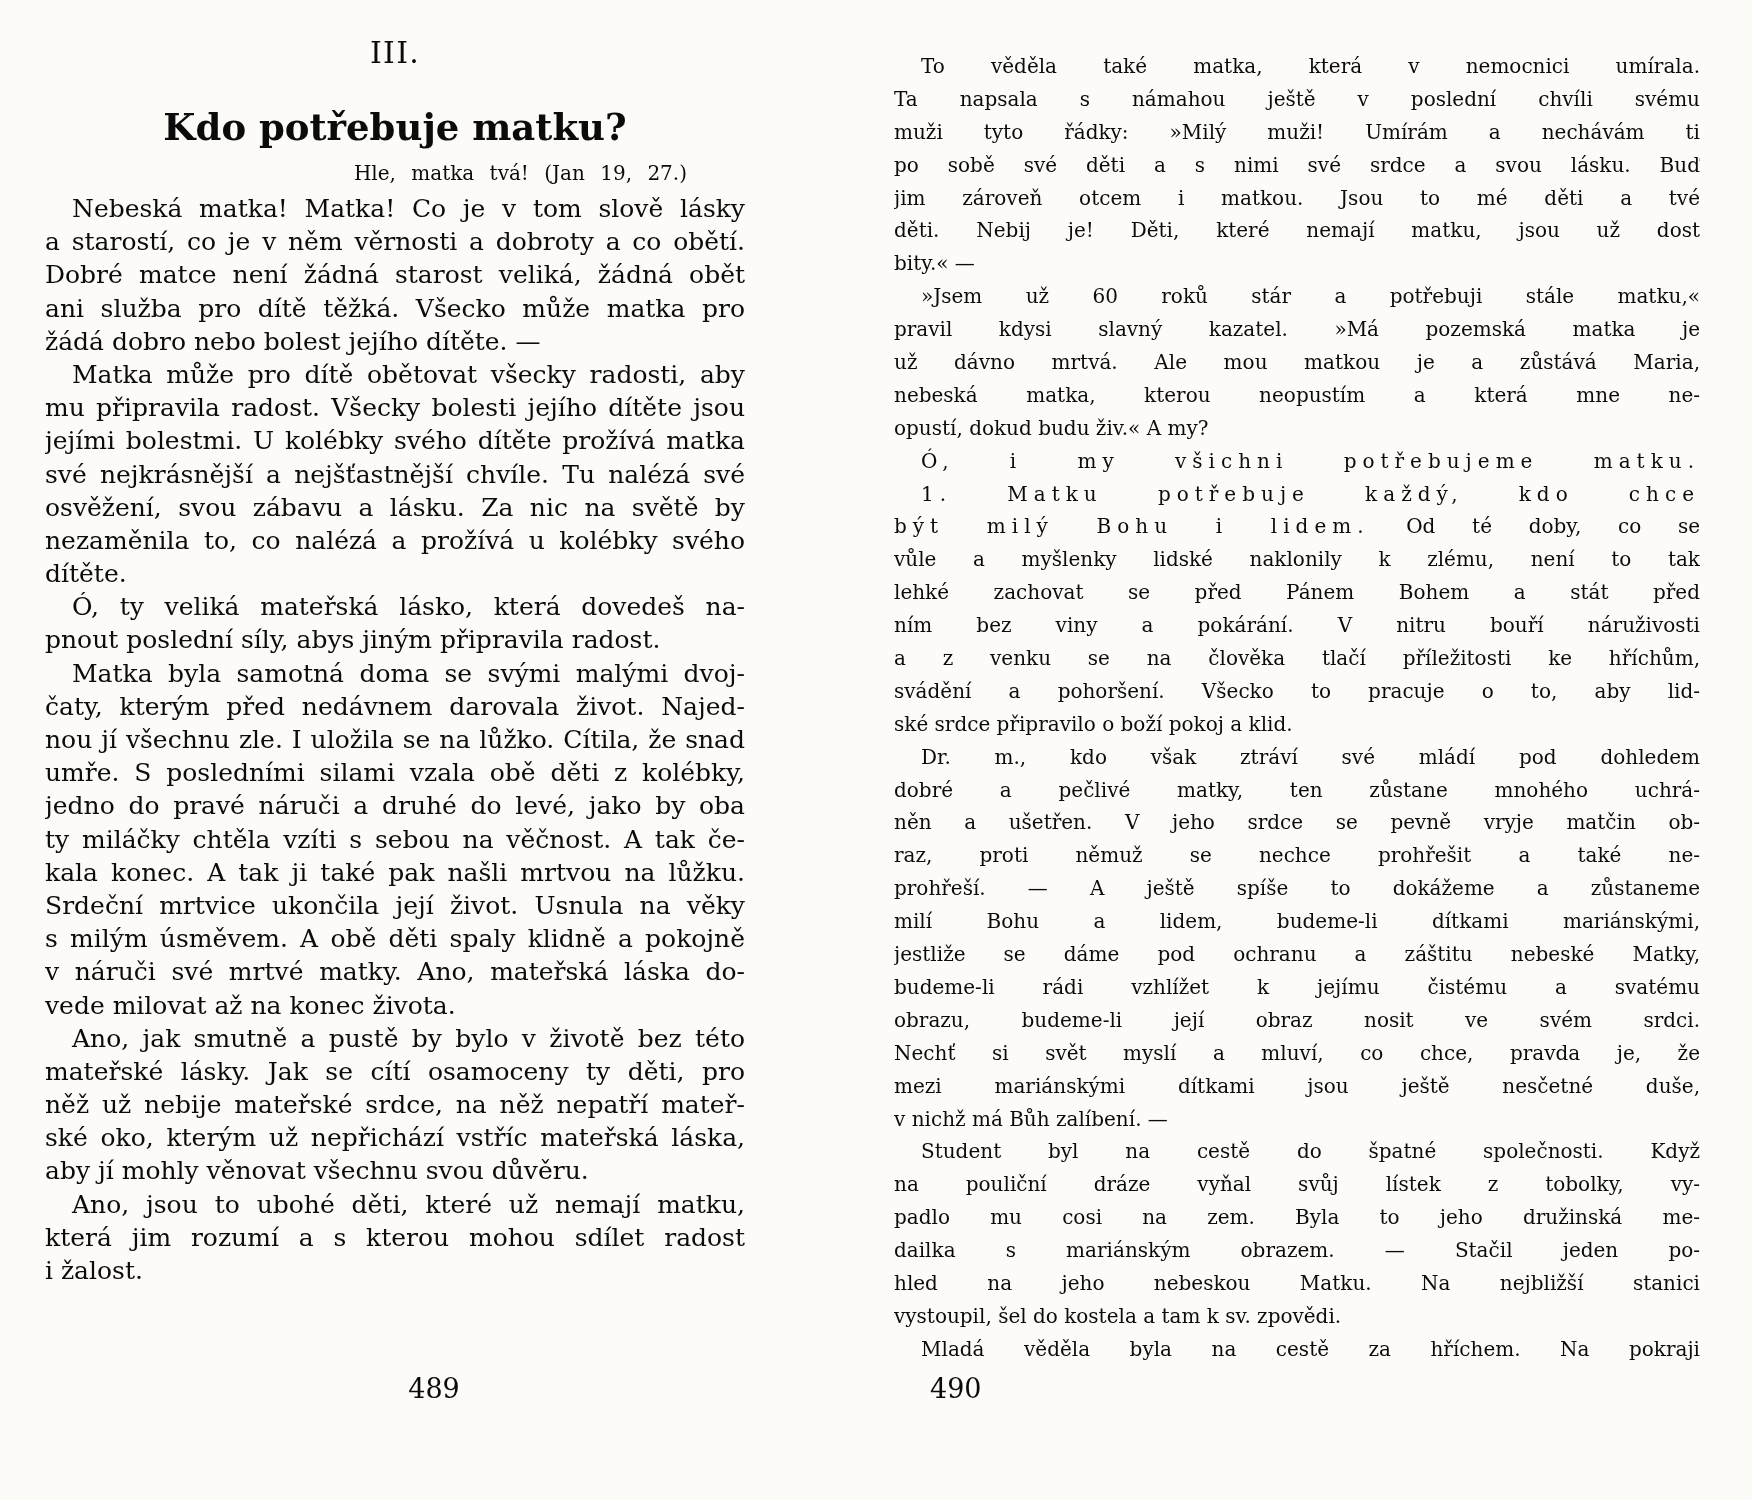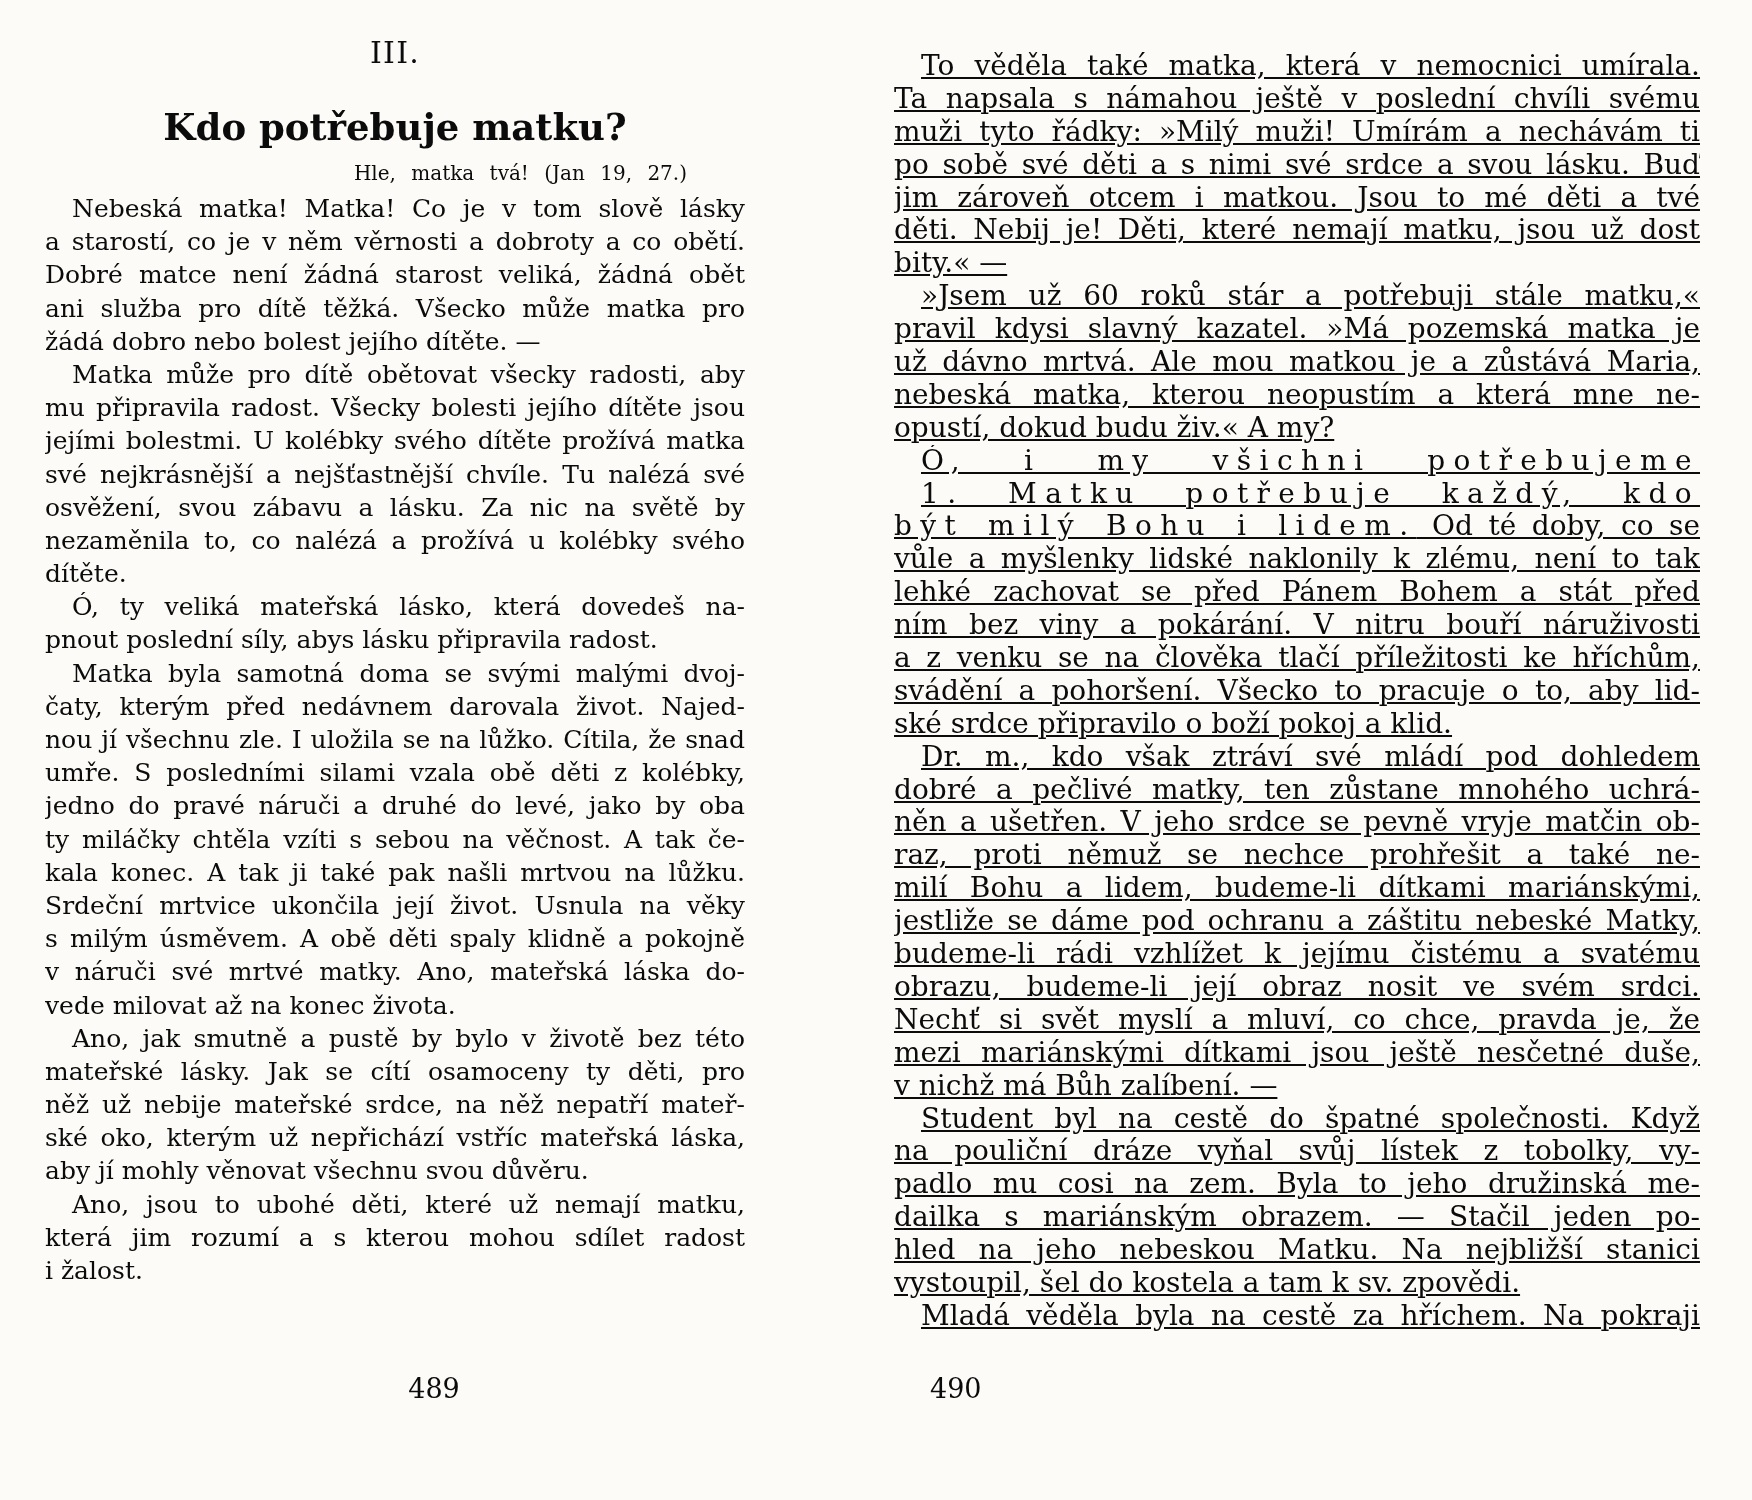--- a/index.html
+++ b/index.html
@@ -60,24 +60,23 @@
     height: 33.2px;
   }
   
   .col-right {
     position: absolute;
     left: 894px;
     top: 46px;
     width: 806px;
   }
   .col-right .line {
-    font-size: 28px;
+    font-size: 20px;
     line-height: 32.9px;
     height: 32.9px;
-    text-decoration: underline;
   }
   
   .page-number {
     position: absolute;
     top: 1372px;
     font-size: 27px;
     line-height: 34px;
   }
   .page-number.left-num {
     left: 45px;
@@ -105,21 +104,21 @@
         <div class="line">ani služba pro dítě těžká. Všecko může matka pro</div>
         <div class="line end">žádá dobro nebo bolest jejího dítěte. —</div>
         <div class="line indent">Matka může pro dítě obětovat všecky radosti, aby</div>
         <div class="line">mu připravila radost. Všecky bolesti jejího dítěte jsou</div>
         <div class="line">jejími bolestmi. U kolébky svého dítěte prožívá matka</div>
         <div class="line">své nejkrásnější a nejšťastnější chvíle. Tu nalézá své</div>
         <div class="line">osvěžení, svou zábavu a lásku. Za nic na světě by</div>
         <div class="line">nezaměnila to, co nalézá a prožívá u kolébky svého</div>
         <div class="line end">dítěte.</div>
         <div class="line indent">Ó, ty veliká mateřská lásko, která dovedeš na-</div>
-        <div class="line end">pnout poslední síly, abys lásku připravila radost.</div>
+        <div class="line end">pnout poslední síly, abys jiným připravila radost.</div>
         <div class="line indent">Matka byla samotná doma se svými malými dvoj-</div>
         <div class="line">čaty, kterým před nedávnem darovala život. Najed-</div>
         <div class="line">nou jí všechnu zle. I uložila se na lůžko. Cítila, že snad</div>
         <div class="line">umře. S posledními silami vzala obě děti z kolébky,</div>
         <div class="line">jedno do pravé náruči a druhé do levé, jako by oba</div>
         <div class="line">ty miláčky chtěla vzíti s sebou na věčnost. A tak če-</div>
         <div class="line">kala konec. A tak ji také pak našli mrtvou na lůžku.</div>
         <div class="line">Srdeční mrtvice ukončila její život. Usnula na věky</div>
         <div class="line">s milým úsměvem. A obě děti spaly klidně a pokojně</div>
         <div class="line">v náruči své mrtvé matky. Ano, mateřská láska do-</div>
@@ -155,20 +154,21 @@
         <div class="line">vůle a myšlenky lidské naklonily k zlému, není to tak</div>
         <div class="line">lehké zachovat se před Pánem Bohem a stát před</div>
         <div class="line">ním bez viny a pokárání. V nitru bouří náruživosti</div>
         <div class="line">a z venku se na člověka tlačí příležitosti ke hříchům,</div>
         <div class="line">svádění a pohoršení. Všecko to pracuje o to, aby lid-</div>
         <div class="line end">ské srdce připravilo o boží pokoj a klid.</div>
         <div class="line indent">Dr. m., kdo však ztráví své mládí pod dohledem</div>
         <div class="line">dobré a pečlivé matky, ten zůstane mnohého uchrá-</div>
         <div class="line">něn a ušetřen. V jeho srdce se pevně vryje matčin ob-</div>
         <div class="line">raz, proti němuž se nechce prohřešit a také ne-</div>
+        <div class="line">prohřeší. — A ještě spíše to dokážeme a zůstaneme</div>
         <div class="line">milí Bohu a lidem, budeme-li dítkami mariánskými,</div>
         <div class="line">jestliže se dáme pod ochranu a záštitu nebeské Matky,</div>
         <div class="line">budeme-li rádi vzhlížet k jejímu čistému a svatému</div>
         <div class="line">obrazu, budeme-li její obraz nosit ve svém srdci.</div>
         <div class="line">Nechť si svět myslí a mluví, co chce, pravda je, že</div>
         <div class="line">mezi mariánskými dítkami jsou ještě nesčetné duše,</div>
         <div class="line end">v nichž má Bůh zalíbení. —</div>
         <div class="line indent">Student byl na cestě do špatné společnosti. Když</div>
         <div class="line">na pouliční dráze vyňal svůj lístek z tobolky, vy-</div>
         <div class="line">padlo mu cosi na zem. Byla to jeho družinská me-</div>

